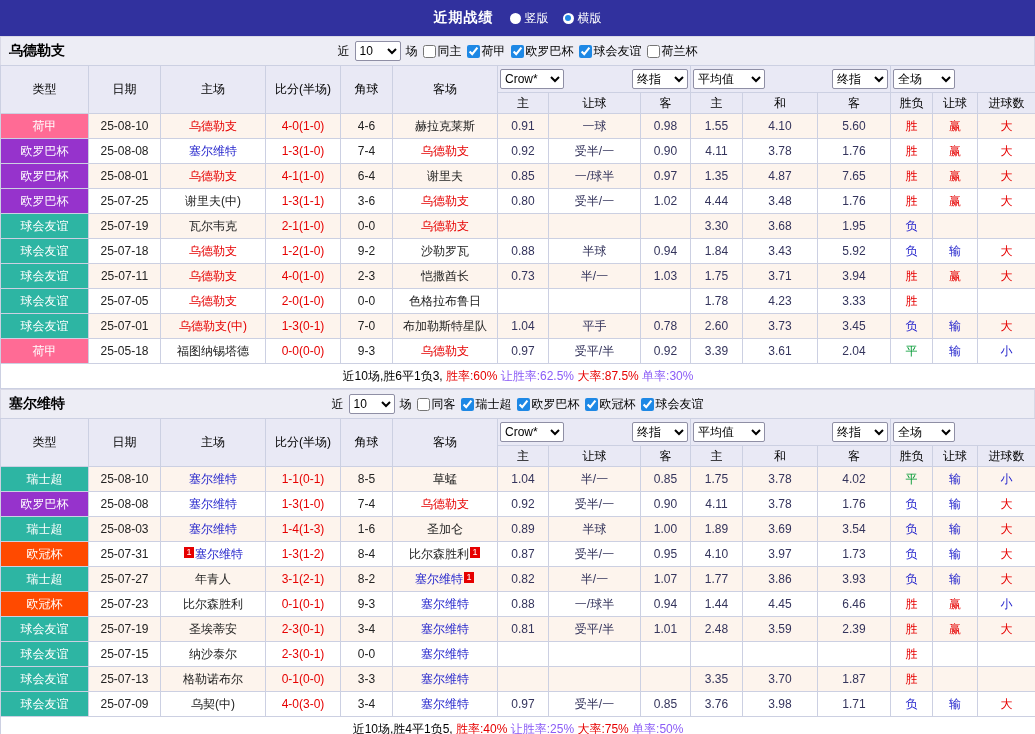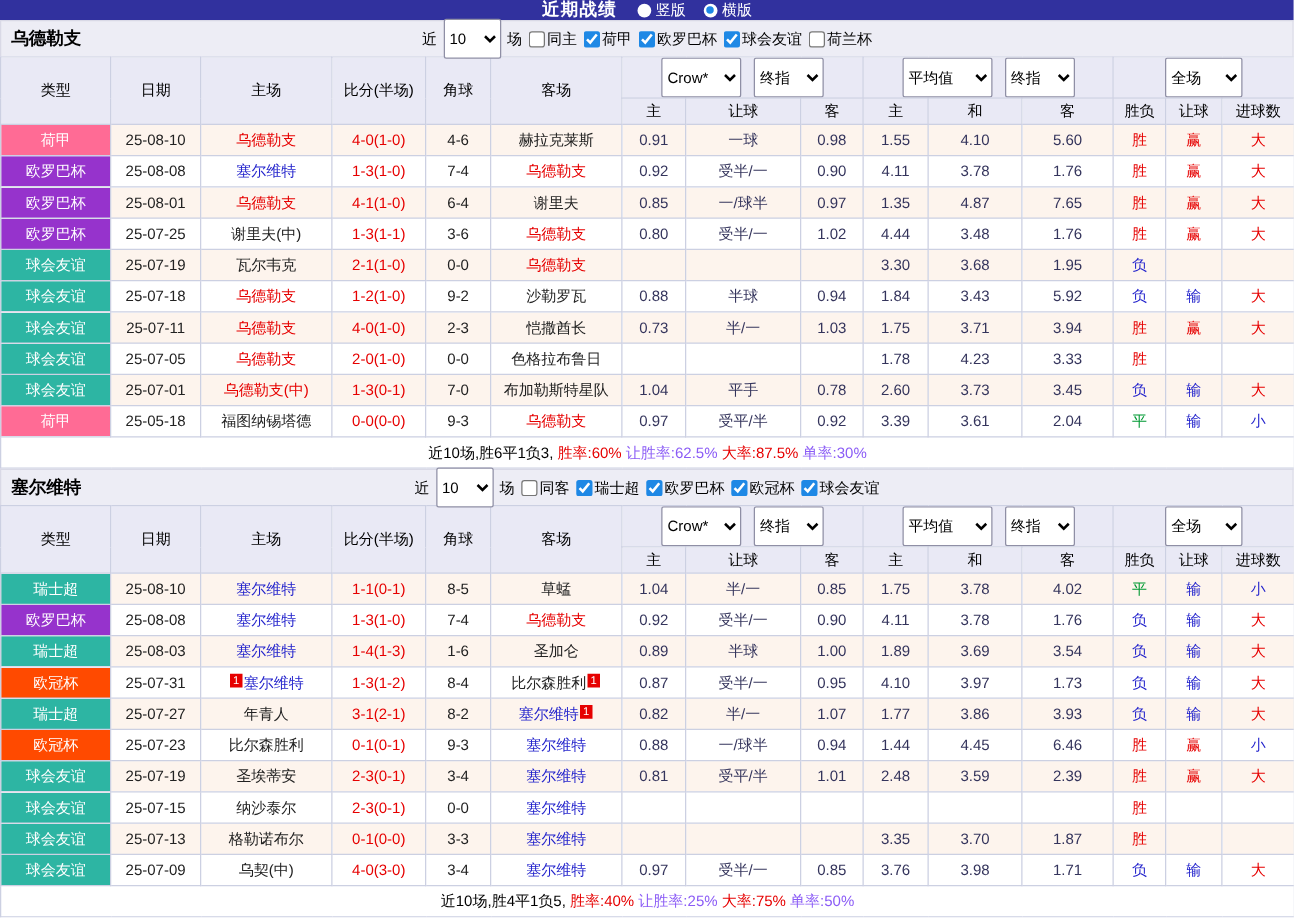--- a/index.html
+++ b/index.html
@@ -1,51 +1,51 @@
 <!DOCTYPE html>
 <html><head>
 <meta charset="utf-8">
 <style>
 *{box-sizing:border-box;margin:0;padding:0}
 html,body{width:1035px}
 body{font-family:"Liberation Sans","DejaVu Sans",sans-serif;font-size:12px;color:#222;background:#fff}
-.topbar{height:16px;background:#31319e;display:flex;align-items:center;justify-content:center;gap:16px}
+.topbar{height:36px;background:#31319e;display:flex;align-items:center;justify-content:center;gap:16px}
 .page-title{color:#fff;font-weight:bold;font-size:14px;letter-spacing:1px}
 .radios{display:flex;gap:14px;align-items:flex-end}
 .radio{display:inline-flex;align-items:center;gap:4px;color:#fff;cursor:pointer;font-size:12px}
 .radio-circle{width:11px;height:11px;border-radius:50%;background:#fff;position:relative;display:inline-block}
 .radio-circle.selected::after{content:"";position:absolute;left:2.5px;top:2.5px;width:6px;height:6px;border-radius:50%;background:#1e88e5}
 .section-bar{height:29px;background:#ededf5;border:1px solid #d9d9e6;border-bottom:0;position:relative;display:flex;align-items:center;justify-content:center}
 .team-title{position:absolute;left:8px;font-weight:bold;font-size:14px;color:#000}
 .filters{display:flex;align-items:center;gap:5px}
 .flt-label{color:#000}
 .chk{display:inline-flex;align-items:center;gap:2px;cursor:pointer;color:#000}
 .chk input{width:13px;height:13px;accent-color:#1e88e5;margin:0}
-select{font-size:12px;height:32px;border:1px solid #8f8fa5;background:#fff;font-family:inherit;border-radius:2px}
+select{font-size:12px;height:20px;border:1px solid #8f8fa5;background:#fff;font-family:inherit;border-radius:2px}
 table.grid{width:1035px;table-layout:fixed;border-collapse:collapse;border:1px solid #b8bed2}
 .grid th,.grid td{border:1px solid #ccd0e2;text-align:center;overflow:hidden;white-space:nowrap;padding:0 2px}
 .grid thead th{background:#e9e9f5;font-weight:normal;color:#000}
 .grid thead tr.hdr1{height:27px}
 .grid thead tr.hdr2{height:21px}
 .grid tbody tr{height:25px;background:#fff}
 .grid tbody tr:nth-child(odd){background:#fdf4ed}
 td.league{color:#fff}
 td.score{color:#e60000;cursor:pointer}
 td.num{color:#34345c}
 .team{cursor:pointer}
 .team-red{color:#e60000}
 .team-blue{color:#2323cc}
 td.res.r{color:#e60000}
 td.res.b{color:#2323cc}
 td.res.g{color:#009933}
 .redcard{display:inline-block;background:#e60000;color:#fff;font-size:9px;line-height:11px;width:10px;height:11px;vertical-align:3px;margin:0 1px;text-align:center}
 tfoot td.summary{height:25px;background:#fff;color:#000}
 .summary .r{color:#e60000}
 .summary .m{color:#8b5cf6}
-.group-sel{display:flex;justify-content:center;gap:10px;align-items:center}
+.group-sel{display:flex;justify-content:space-between;gap:10px;align-items:center}
 </style>
 </head>
 <body>
 
 <div class="topbar">
   <span class="page-title">近期战绩</span>
   <span class="radios" id="layout-radios">
       <label class="radio">
         <span class="radio-circle"></span>
         <span class="radio-text">竖版</span>

